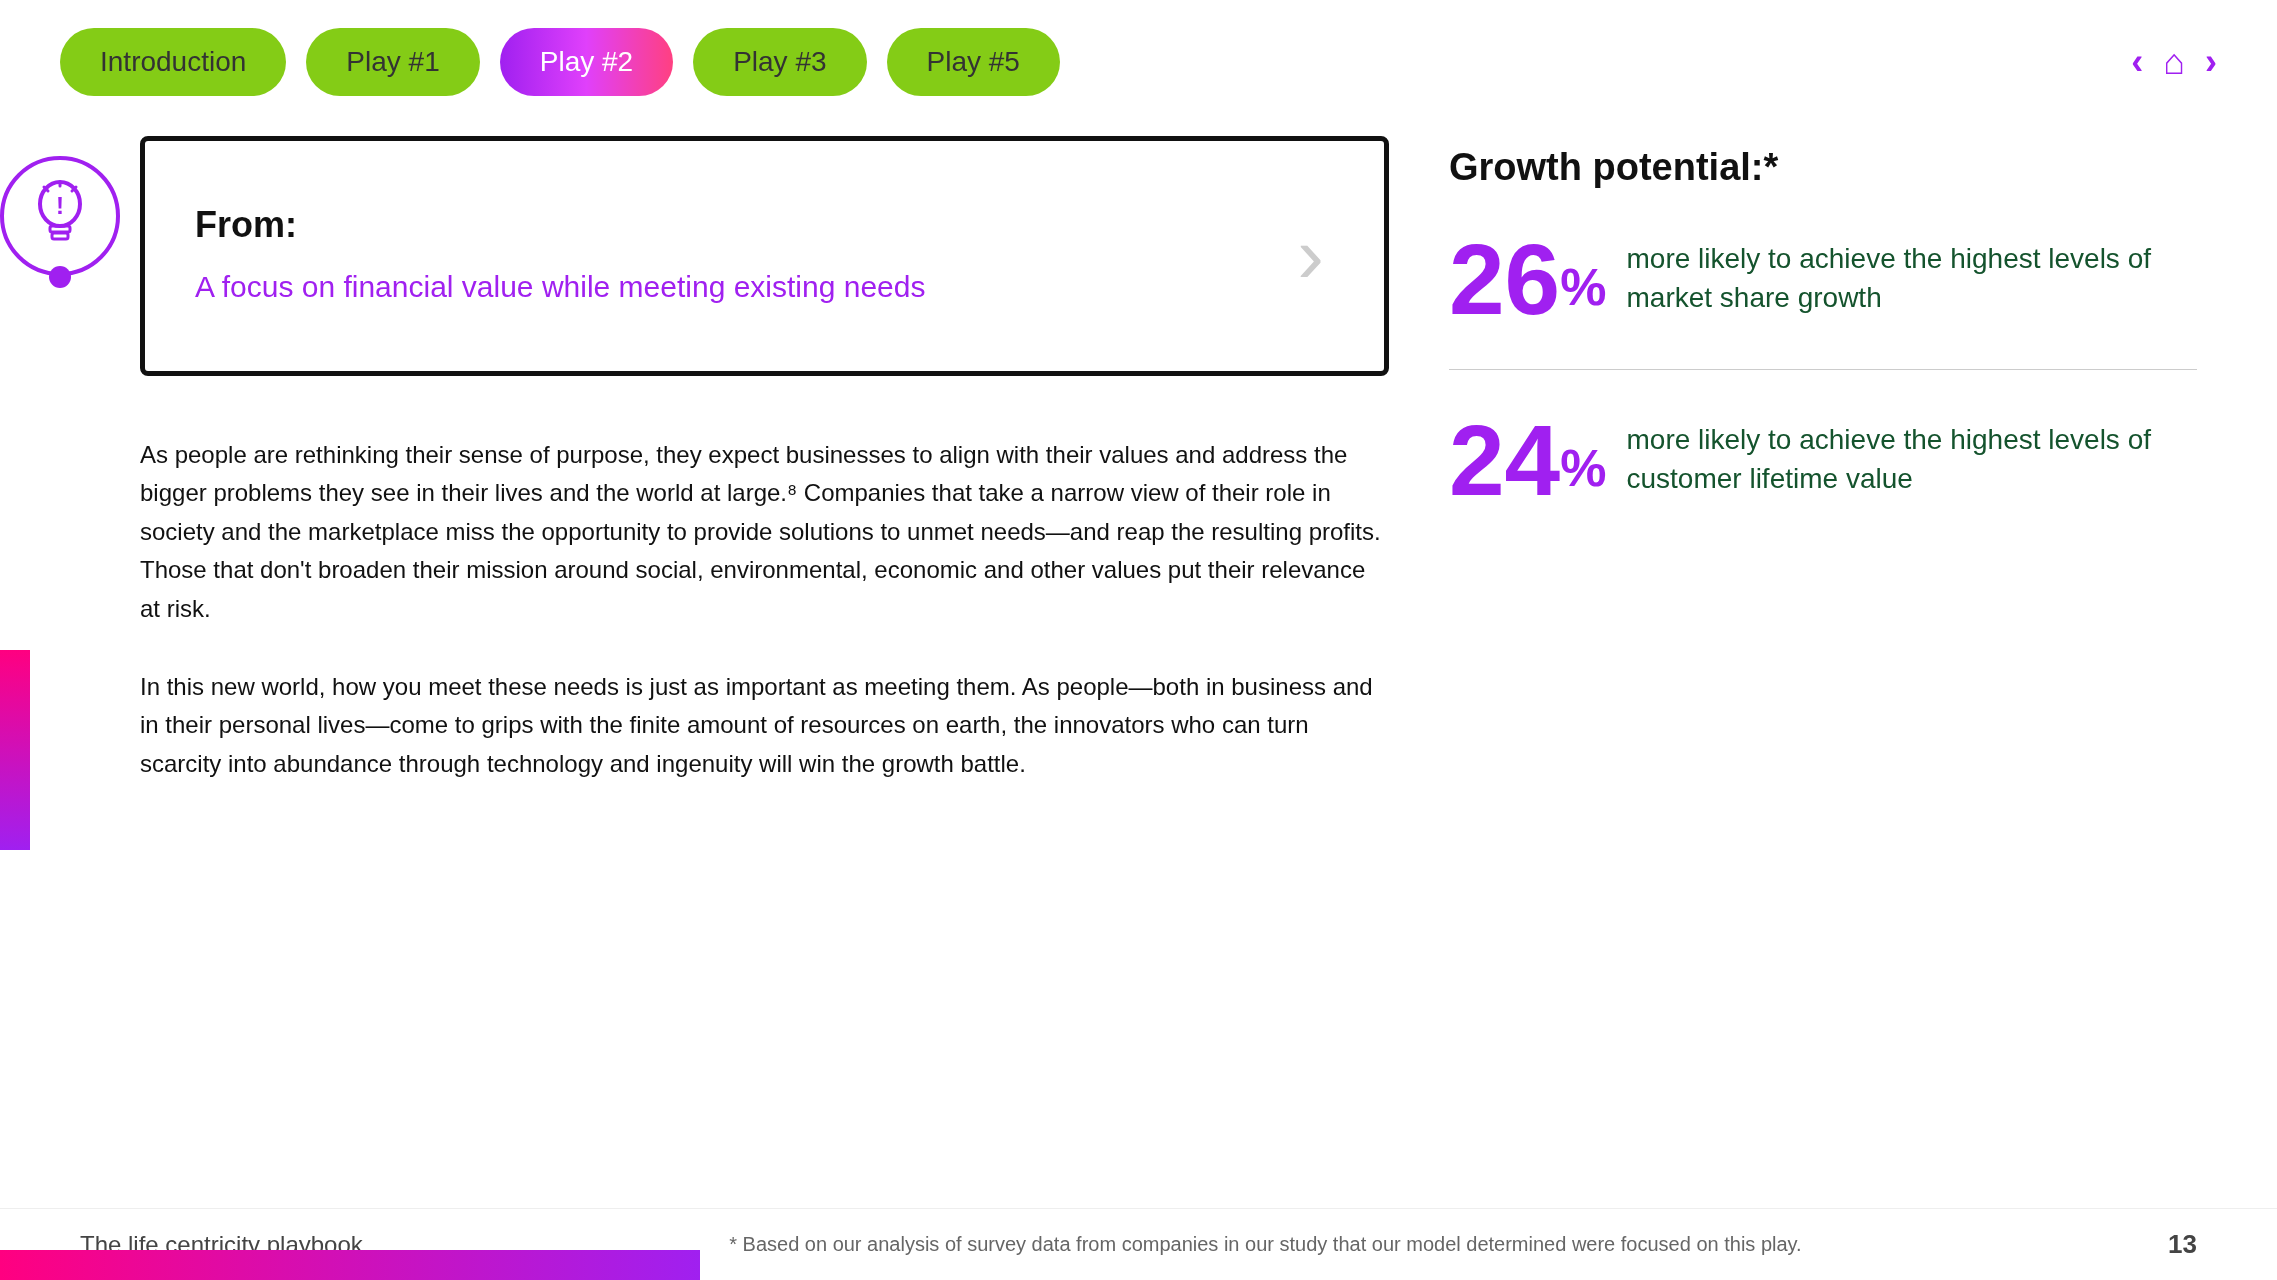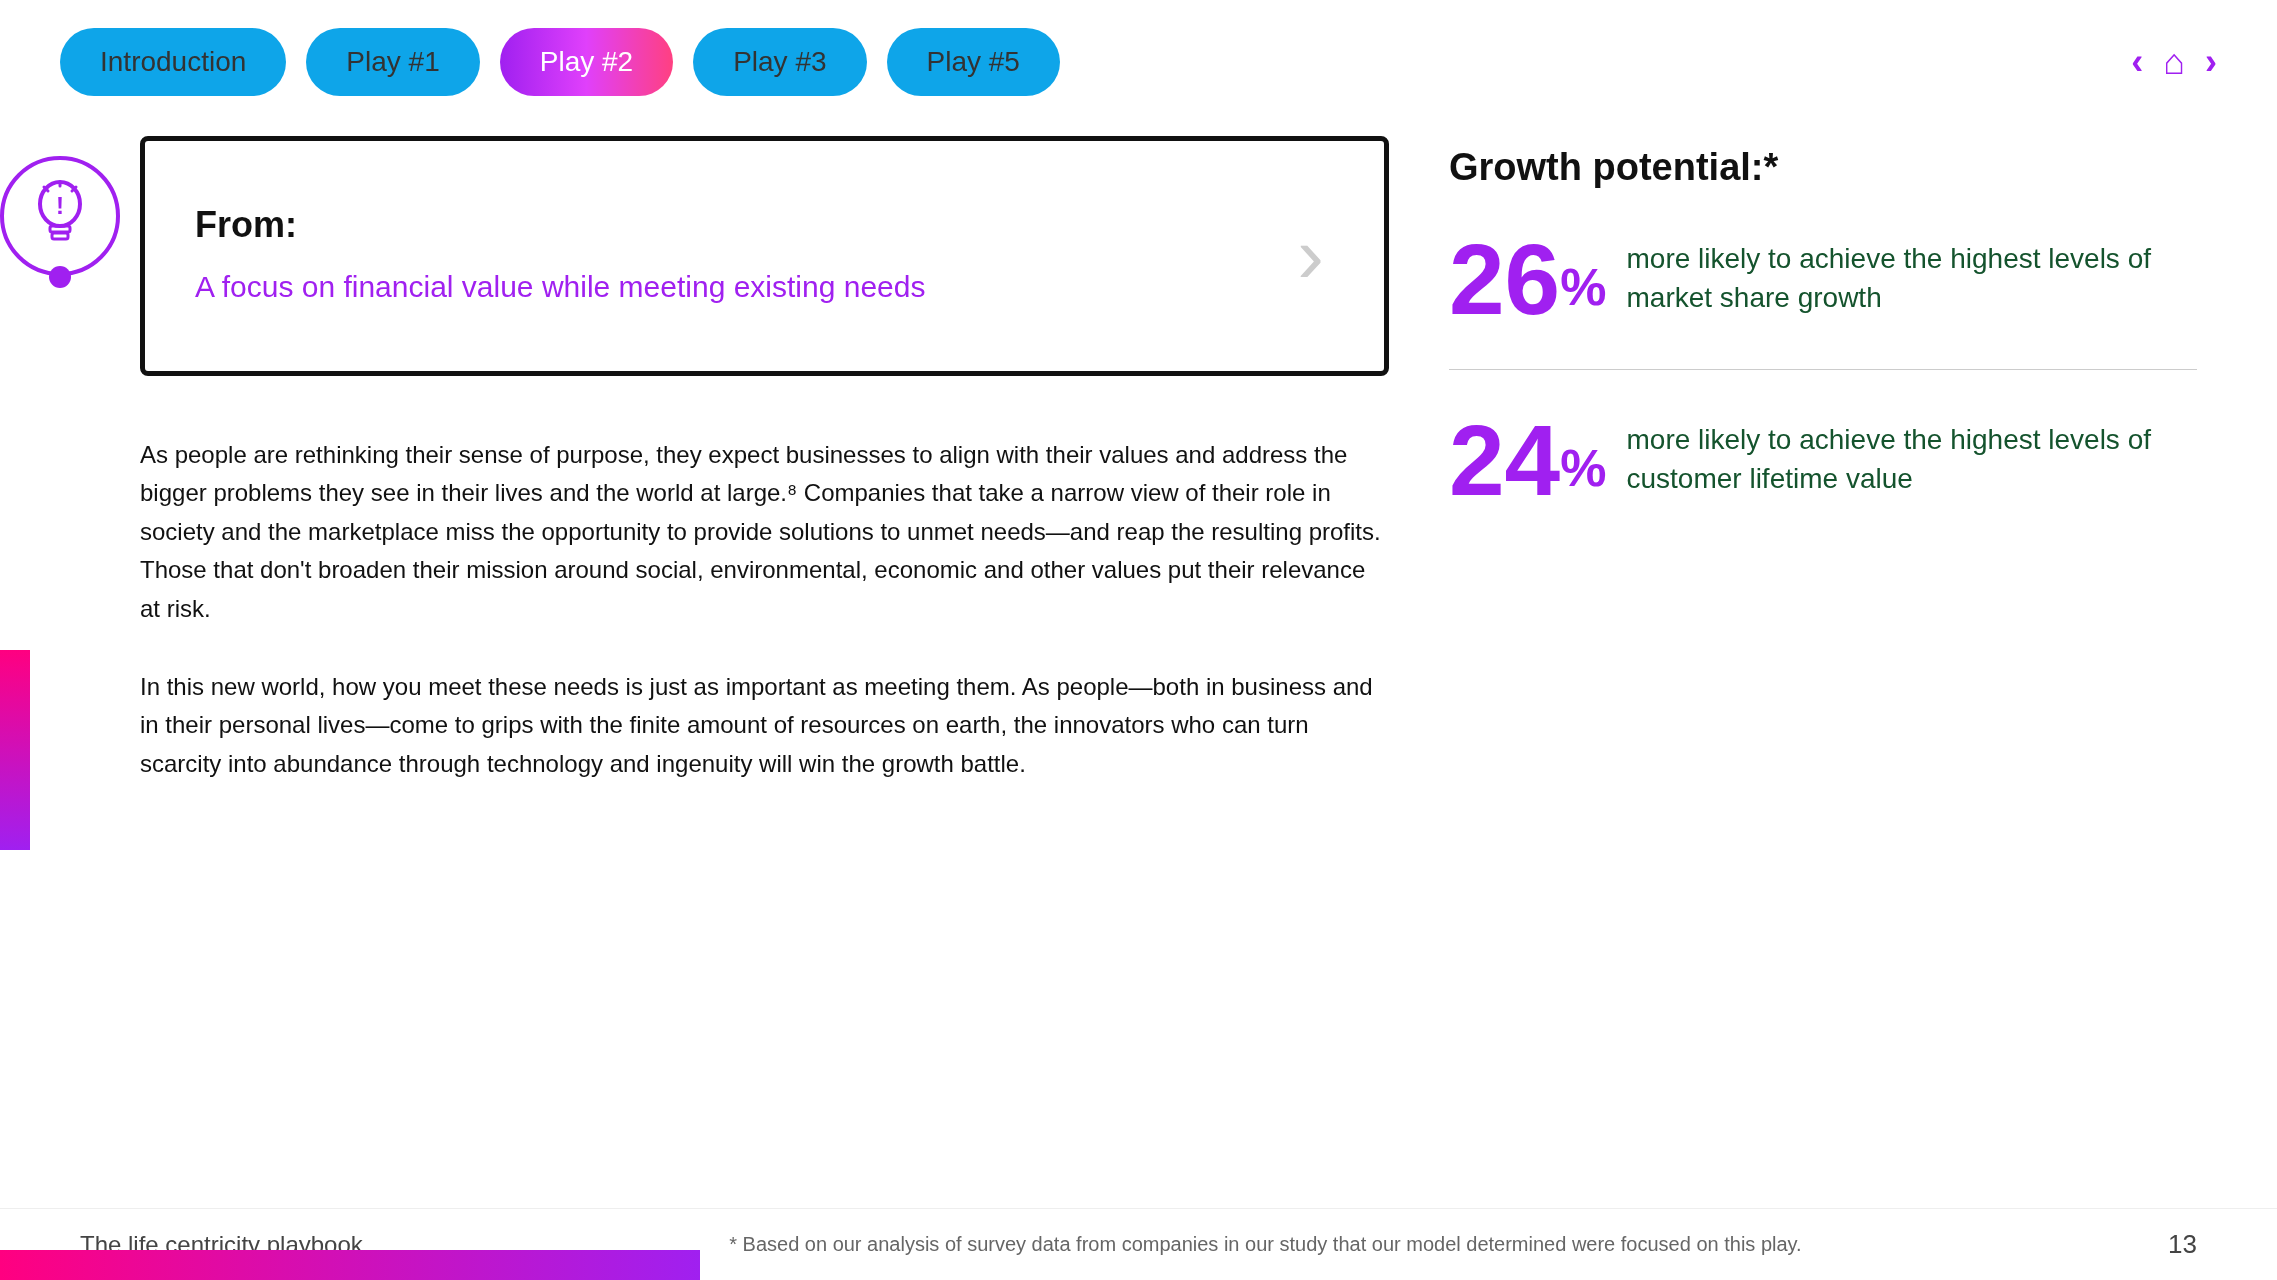--- a/index.html
+++ b/index.html
@@ -23,21 +23,21 @@
     .nav-tab {
       padding: 18px 40px;
       border-radius: 40px;
       font-size: 28px;
       font-weight: 500;
       cursor: pointer;
       border: none;
       outline: none;
     }
     .nav-tab.inactive {
-      background: #0ea5e9;
+      background: #84cc16;
       color: #333;
     }
     .nav-tab.active {
       background: linear-gradient(90deg, #a020f0, #e040fb, #ff4081);
       color: #ffffff;
     }
     .nav-controls {
       margin-left: auto;
       display: flex;
       align-items: center;
@@ -206,21 +206,21 @@
     }
     .footer-note {
       margin: 0 auto;
       font-size: 20px;
       color: #666;
       text-align: center;
     }
     .footer-page {
       font-size: 26px;
       color: #444;
-      font-weight: 400;
+      font-weight: 700;
     }
 
     
     .bottom-bar {
       position: absolute;
       bottom: 0;
       left: 0;
       width: 700px;
       height: 30px;
       background: linear-gradient(90deg, #ff0080, #a020f0);

